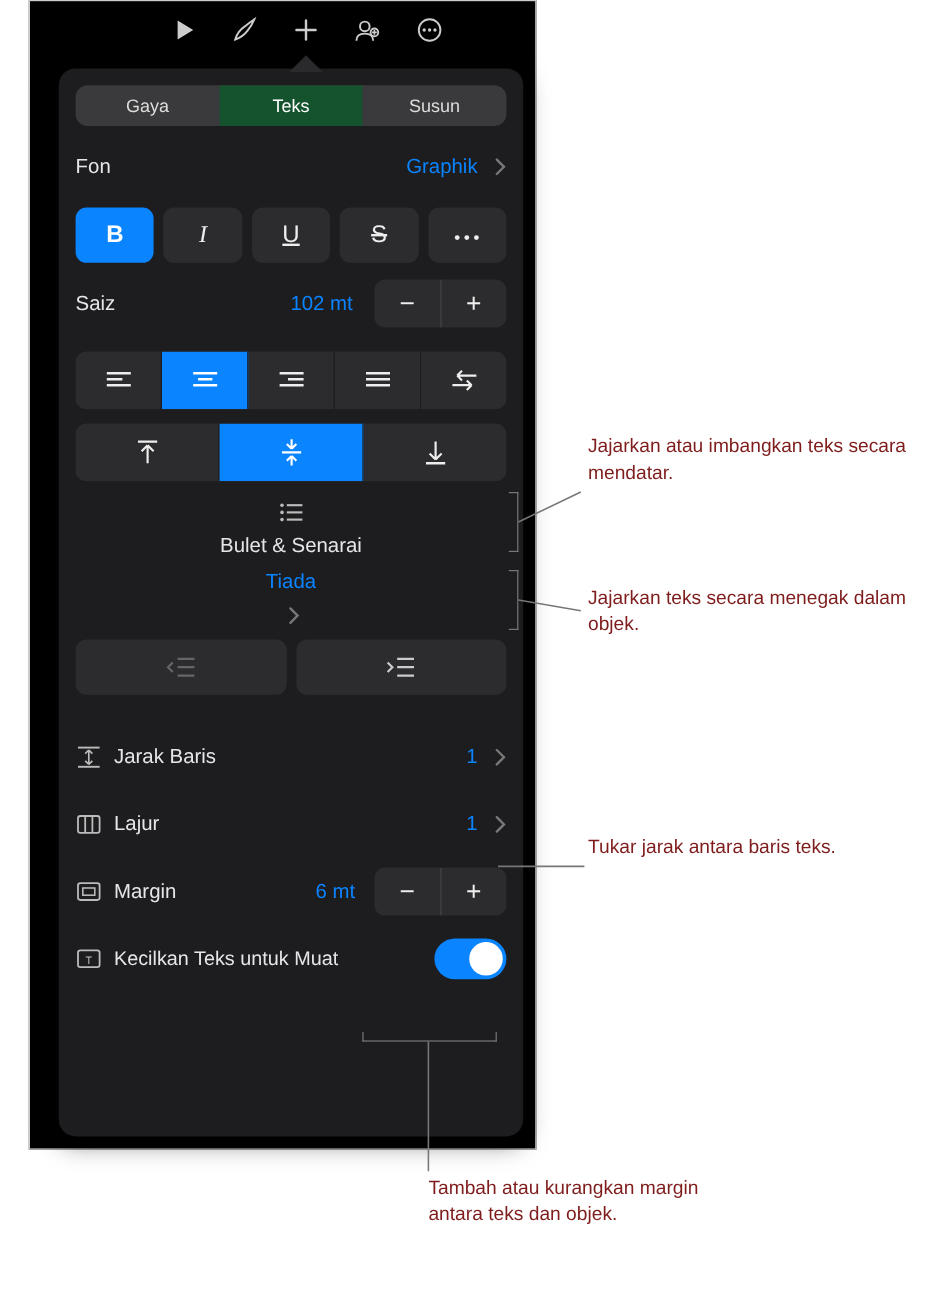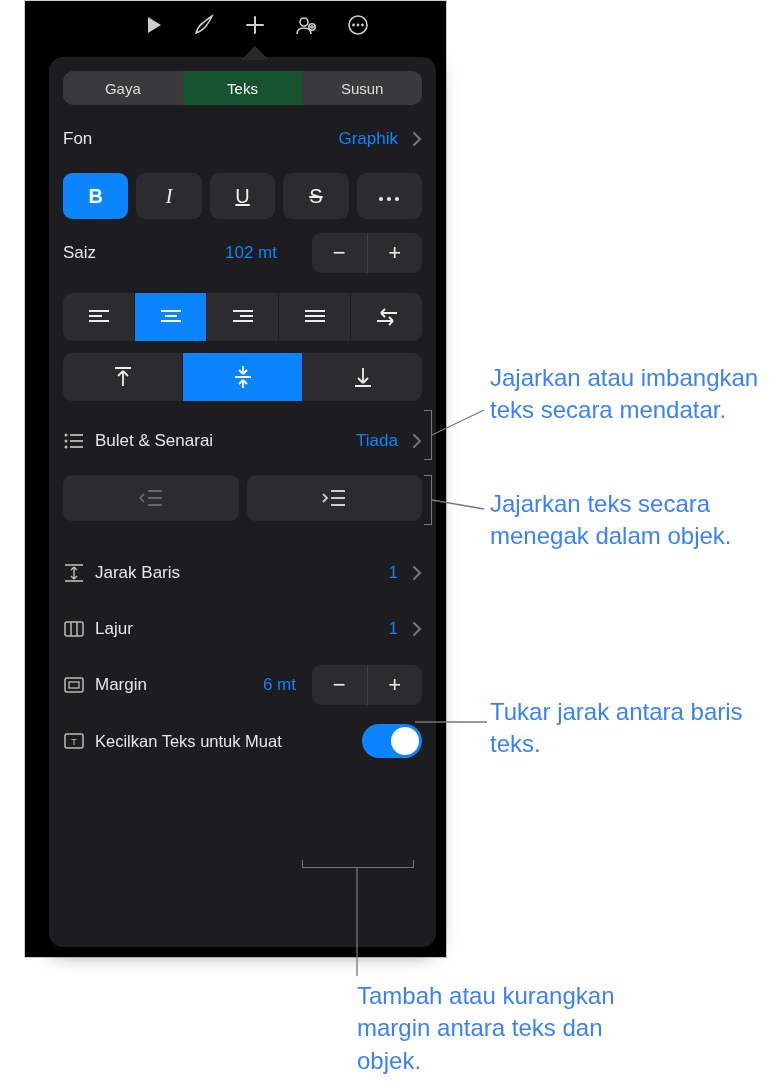--- a/index.html
+++ b/index.html
@@ -144,23 +144,23 @@
     background: #0a84ff; position: relative;
   }
   .toggle::after {
     content:""; position:absolute; right:3px; top:3px;
     width:28px; height:28px; border-radius:50%; background:#fff;
   }
 
   
   .callout {
     position: absolute;
-    font-size: 24px;
+    font-size: 16px;
     line-height: 1.35;
-    color: #3b82f6;
+    color: #7f1d1d;
     max-width: 305px;
   }
   .lead {
     position: absolute;
     stroke: #777; fill:none; stroke-width:1.3;
   }
   .bracket {
     position:absolute;
     border-right: 1.3px solid #777;
     border-top: 1.3px solid #777;
@@ -235,21 +235,21 @@
       <button style="text-decoration:line-through">S</button>
       <button><svg width="24" height="8" viewBox="0 0 24 8">
             <circle cx="4" cy="4" r="2" fill="#eee"></circle>
             <circle cx="12" cy="4" r="2" fill="#eee"></circle>
             <circle cx="20" cy="4" r="2" fill="#eee"></circle>
           </svg></button>
     </div>
 
     <div class="row">
       <span class="label">Saiz</span>
-      <span class="value" style="margin-right:25px;">102 mt</span>
+      <span class="value" style="margin-right:8px;">102 mt</span>
       <div class="stepper">
         <button>−</button>
         <div class="div"></div>
         <button>+</button>
       </div>
     </div>
 
 
     <div class="align-group" style="margin-top:6px;">
       <button>
@@ -295,21 +295,21 @@
           </svg>
         </button>
       <button>
           <svg width="20" height="22" viewBox="0 0 20 22">
             <path d="M2 20 H18" stroke="#eee" stroke-width="2"></path>
             <path d="M10 2 V17 M10 17 L5 12 M10 17 L15 12" stroke="#eee" stroke-width="1.8" fill="none"></path>
           </svg>
         </button>
     </div>
 
-    <div class="row" style="margin-top:6px;">
+    <div class="row" style="margin-top:6px;flex-direction:column;">
       <span class="list-icon">
           <svg width="20" height="16" viewBox="0 0 20 16">
             <circle cx="2" cy="2" r="1.5" fill="#bbb"></circle>
             <path d="M6 2 H19" stroke="#bbb" stroke-width="1.8"></path>
             <circle cx="2" cy="8" r="1.5" fill="#bbb"></circle>
             <path d="M6 8 H19" stroke="#bbb" stroke-width="1.8"></path>
             <circle cx="2" cy="14" r="1.5" fill="#bbb"></circle>
             <path d="M6 14 H19" stroke="#bbb" stroke-width="1.8"></path>
           </svg>
         </span>

